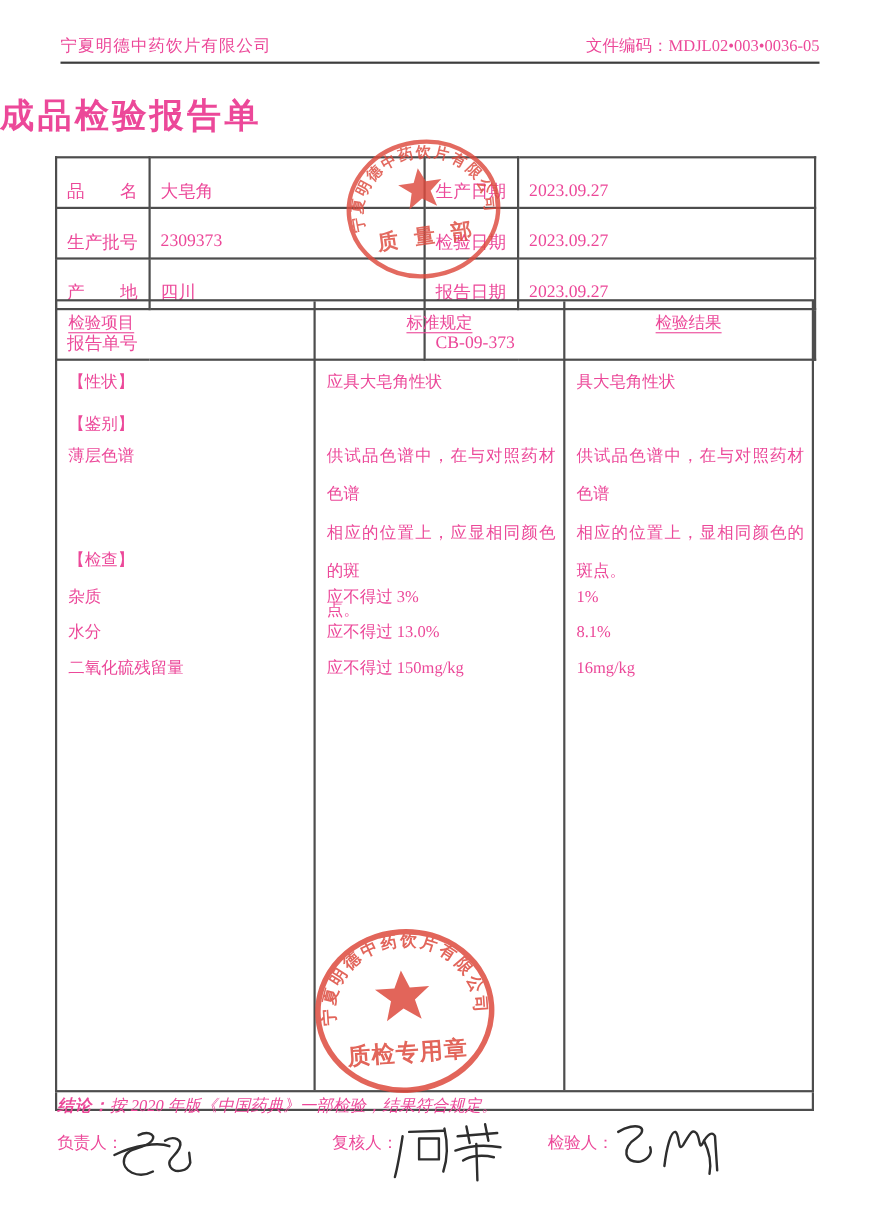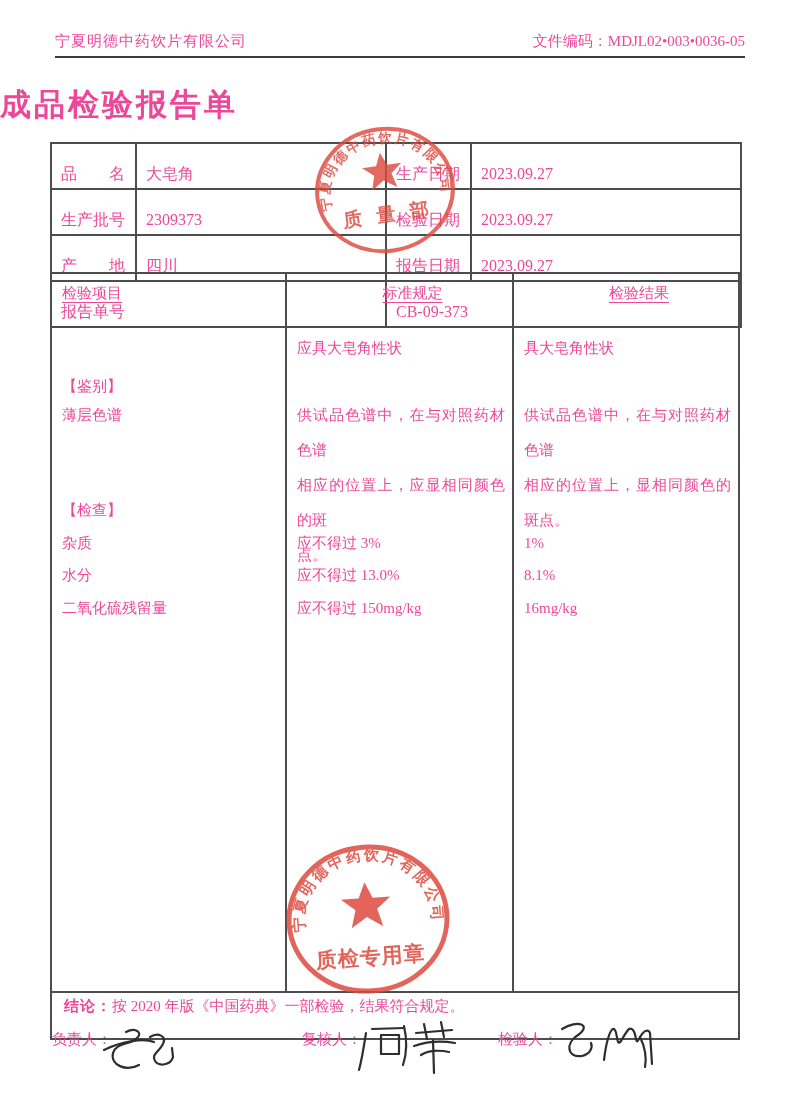--- a/index.html
+++ b/index.html
@@ -16,30 +16,30 @@
   table.info{position:absolute;left:50px;top:142px;width:690px;border-collapse:collapse;
              font-size:16px;table-layout:fixed;}
   table.info td{border:2px solid #4d4d4d;height:28px;padding:16px 0 0 9px;vertical-align:middle;}
   
   .main{position:absolute;left:50px;top:272px;width:690px;height:721px;
         border:2px solid #4d4d4d;box-sizing:border-box;font-size:15px;}
   .mcol{position:absolute;top:0;height:100%;box-sizing:border-box;}
   .mcol1{left:0;width:233px;}
   .mcol2{left:233px;width:227px;border-left:2px solid #4d4d4d;}
   .mcol3{left:460px;width:226px;border-left:2px solid #4d4d4d;}
-  .mhead{position:absolute;top:10px;left:13px;width:100%;text-align:center;
+  .mhead{position:absolute;top:10px;left:0;width:100%;text-align:center;
          text-decoration:underline;text-underline-offset:4px;}
   .mhead.left{width:auto;left:10px;text-align:left;}
   .line{position:absolute;left:10px;right:8px;line-height:17px;}
   .para{position:absolute;left:10px;right:7px;line-height:35px;
         white-space:pre-line;text-align:justify;}
   
-  .conclusion{position:absolute;left:50px;top:993px;width:690px;height:47px;
+  .conclusion{position:absolute;left:50px;top:993px;width:690px;height:17px;
               border:2px solid #4d4d4d;border-top:0;box-sizing:border-box;
-              font-size:15px;line-height:27px;padding-left:12px;}
+              font-size:15px;line-height:27px;padding-left:0;font-style:italic;}
   .conclusion b{letter-spacing:1px;}
   
   .sig-label{position:absolute;top:1030px;font-size:15px;}
   .sig-svg{position:absolute;}
   .sig-svg path{fill:none;stroke:#2e2e2e;stroke-width:2.2;stroke-linecap:round;stroke-linejoin:round;}
   
   .stamp{position:absolute;pointer-events:none;}
 </style>
 </head>
 <body>
@@ -81,20 +81,21 @@
     <tr>
       <td colspan="2">报告单号</td>
       <td colspan="2">CB-09-373</td>
     </tr>
   </tbody>
     </table>
 
   <div class="main">
     <div class="mcol mcol1">
       <div class="mhead left">检验项目</div>
+      <div class="line" style="top:66px">【性状】</div>
       <div class="line" style="top:104px">【鉴别】</div>
       <div class="line" style="top:133px">薄层色谱</div>
       <div class="line" style="top:228px">【检查】</div>
       <div class="line" style="top:261px">杂质</div>
       <div class="line" style="top:326px">二氧化硫残留量</div>
       <div class="line" style="top:293px">水分</div>
     </div>
     <div class="mcol mcol2">
       <div class="mhead">标准规定</div>
       <div class="line" style="top:66px">应具大皂角性状</div>

